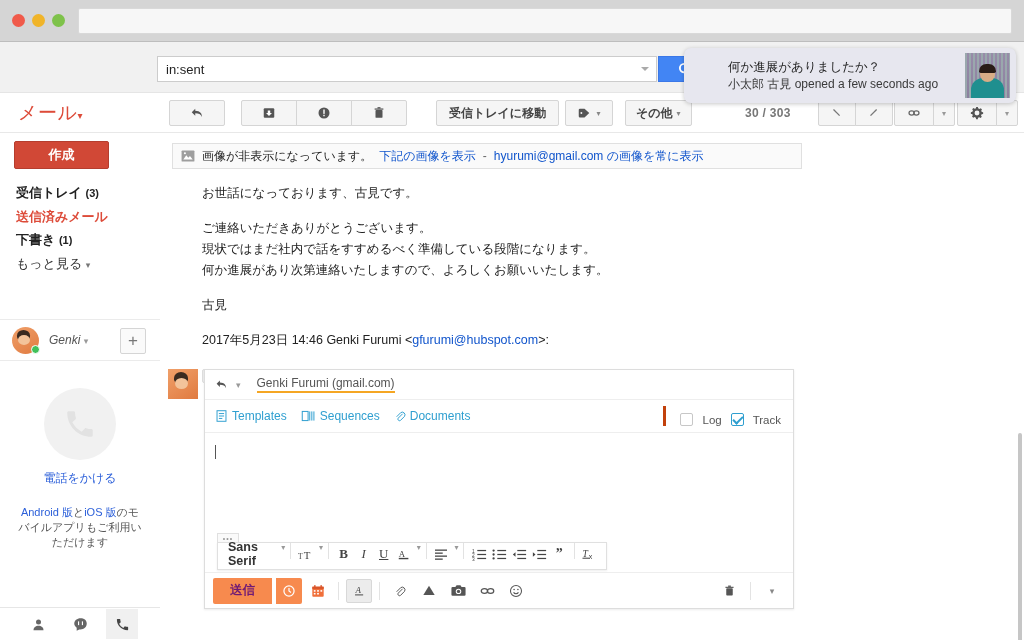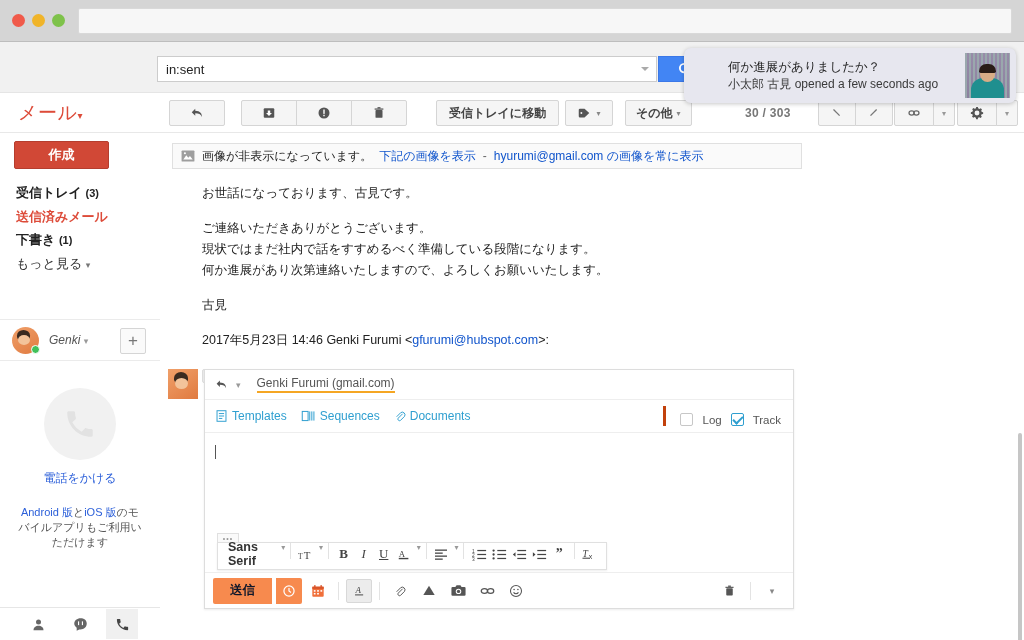--- a/index.html
+++ b/index.html
@@ -191,21 +191,21 @@
     height:22px; min-width:20px; color:#444; font-size:13px; }
   .fmt-bar .fontname { font-size:12.5px;font-weight:bold;color:#333;padding:0 4px; }
   .fmt-bar .vsep { width:1px;height:16px;background:#e2e2e2;margin:0 5px; }
   .fmt-bar .tri{font-size:8px;color:#999;margin-left:3px;}
 
   .send-bar {
     position:absolute; left:0; bottom:0; width:100%; height:36px;
     border-top:1px solid #eee; display:flex; align-items:center; padding:0 8px; gap:3px;
   }
   .sendbtn {
-    background:#f78a4e; color:#0f172a; font-size:12.5px; font-weight:bold;
+    background:#f78a4e; color:#701a75; font-size:12.5px; font-weight:bold;
     height:26px; padding:7px 17px; display:flex;align-items:center;justify-content:center;
     border-radius:2px 0 0 2px;
   }
   .sched {
     background:#f78a4e; width:26px;height:26px; border-radius:0 2px 2px 0;
     display:flex;align-items:center;justify-content:center; margin-left:1px;
   }
   .sb-ic { width:26px;height:24px; display:flex;align-items:center;justify-content:center; color:#555; }
   .sb-ic.boxed { background:#ececec; border:1px solid #d8d8d8; border-radius:2px; }
   .sb-sep { width:1px;height:18px;background:#e3e3e3; margin:0 4px; }

